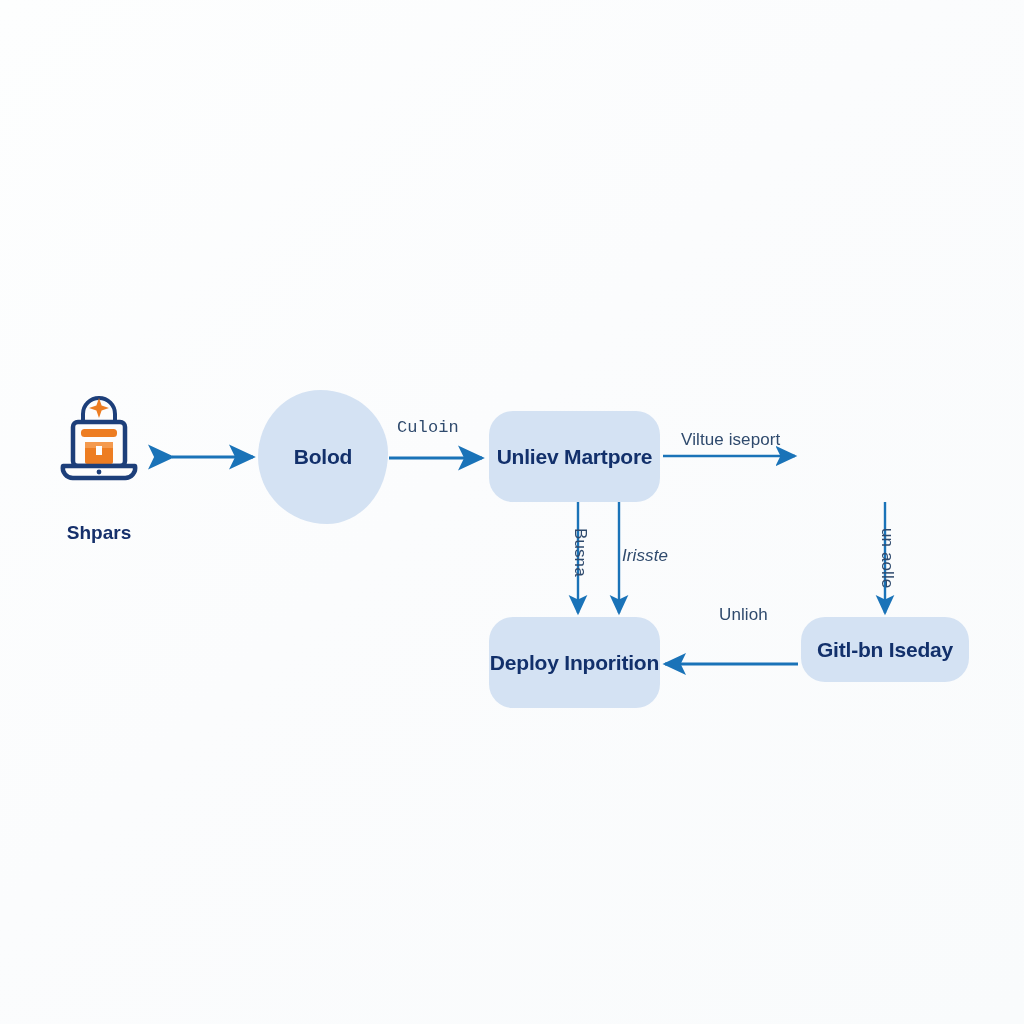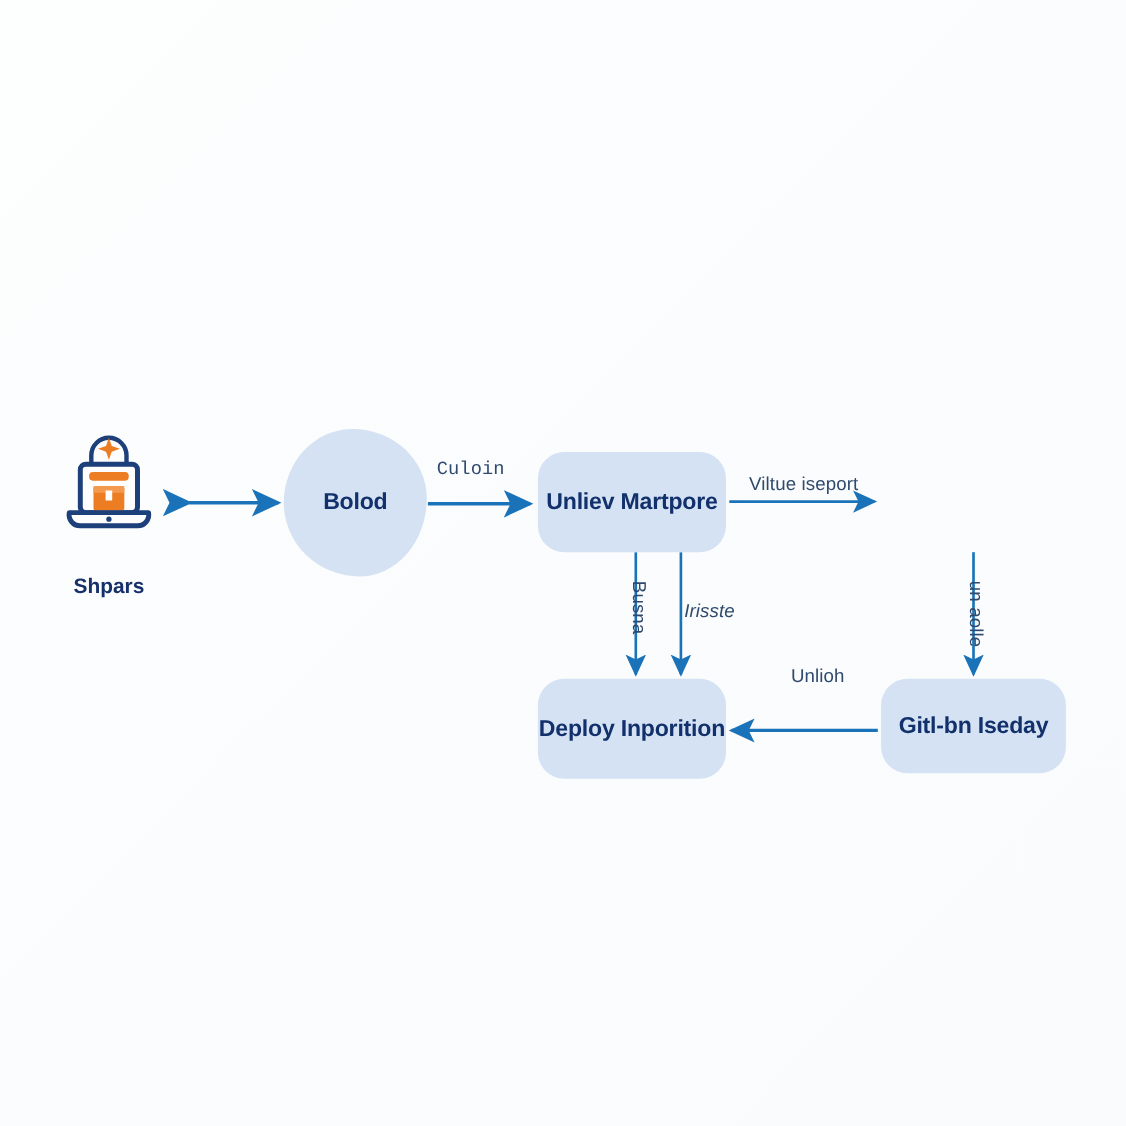--- a/index.html
+++ b/index.html
@@ -172,21 +172,21 @@
 
   <div class="box-node" style="left:489px; top:411px; width:171px; height:91px;">
     <span class="node-label">Unliev Martpore</span>
   </div>
 
 
   <div class="box-node" style="left:489px; top:617px; width:171px; height:91px;align-items:center;">
     <span class="node-label">Deploy Inporition</span>
   </div>
 
-  <div class="box-node" style="left:801px; top:617px; width:168px; height:86px;">
+  <div class="box-node" style="left:801px; top:617px; width:168px; height:65px;">
     <span class="node-label">Gitl-bn Iseday</span>
   </div>
 
   <div class="edge-label" style="left:397px; top:418px;font-family:Liberation Mono, monospace;">Culoin</div>
 
   <div class="edge-label" style="left:681px; top:430px;text-align:center;">Viltue iseport</div>
 
   <div class="edge-label rot-cw" style="left:590px; top:528px;">Busna</div>
 
   <div class="edge-label" style="left:622px; top:546px;font-style:italic;">Irisste</div>

